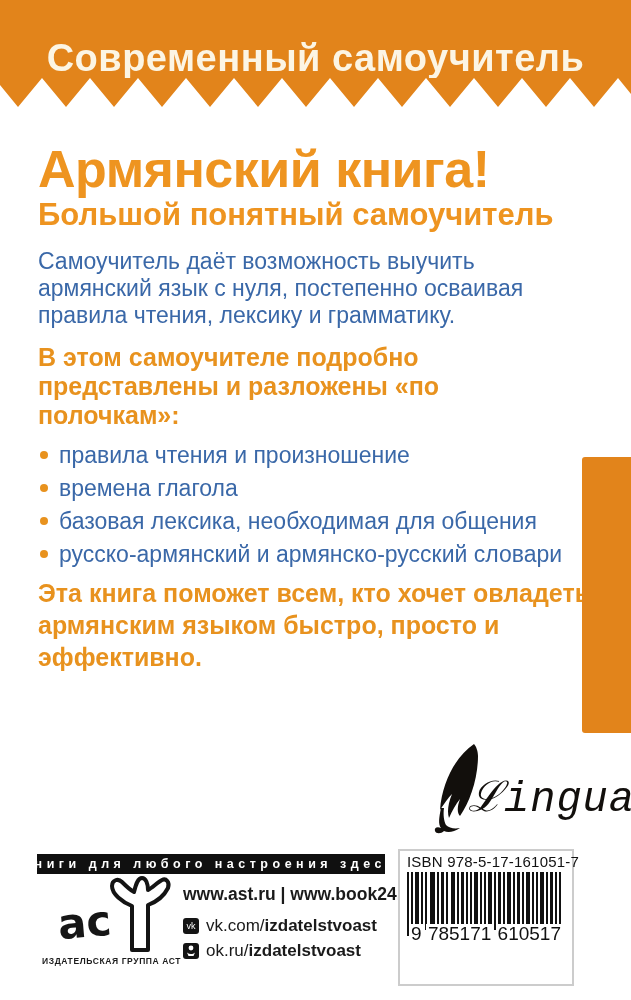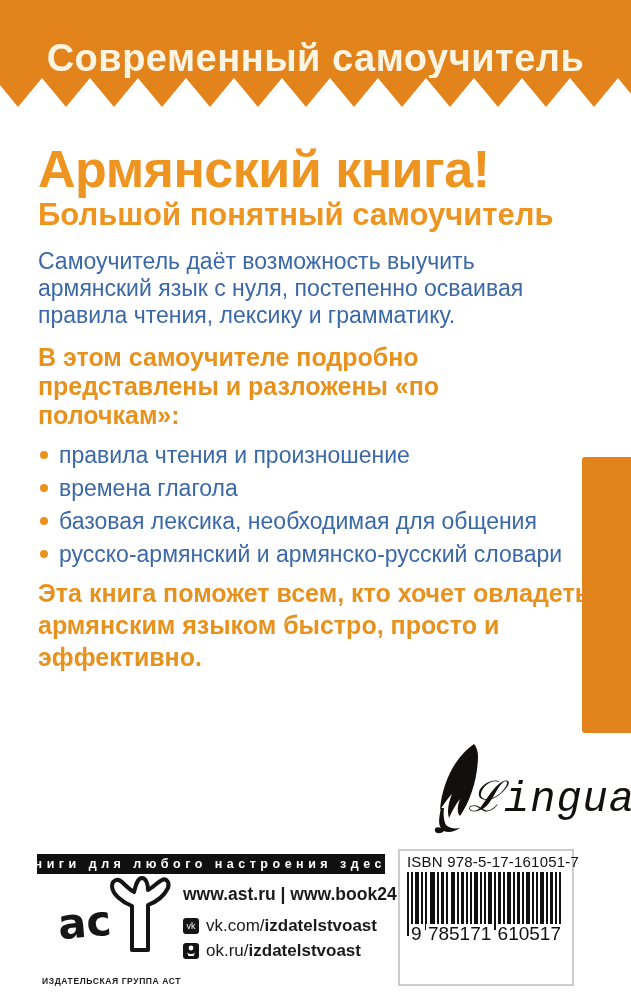--- a/index.html
+++ b/index.html
@@ -40,21 +40,21 @@
   .slogan-bar{position:absolute;left:37px;top:854px;width:348px;height:20px;background:#101010;
               display:flex;align-items:center;justify-content:center;}
   .slogan-bar span{color:#ffffff;font-size:12.5px;font-weight:bold;letter-spacing:4.5px;white-space:nowrap;}
 
   
   .ast{position:absolute;left:42px;top:876px;width:150px;height:95px;}
   .ast-letters{position:absolute;left:16px;top:22px;font-size:42px;font-weight:bold;color:#161616;
                transform:rotate(-5deg);font-family:"DejaVu Sans","Liberation Sans",sans-serif;}
   .ast-cactus{position:absolute;left:56px;top:-4px;}
   .ast-caption{position:absolute;left:0px;top:80px;width:150px;font-size:8.5px;font-weight:bold;
-               color:#1c1c1c;letter-spacing:.6px;white-space:nowrap;margin-top:20px;}
+               color:#1c1c1c;letter-spacing:.6px;white-space:nowrap;}
 
   
   .links{position:absolute;left:183px;top:884px;width:215px;color:#1a1a1a;}
   .sites{font-size:17.5px;font-weight:bold;margin-bottom:11px;white-space:nowrap;}
   .link-row{display:flex;align-items:center;margin-bottom:5px;font-size:17px;white-space:nowrap;}
   .sq-icon{width:16px;height:16px;border-radius:3px;background:#141414;color:#fff;display:flex;
            align-items:center;justify-content:center;font-size:9px;font-weight:normal;margin-right:7px;flex:0 0 16px;}
   .link-bold{font-weight:bold;}
 
   

